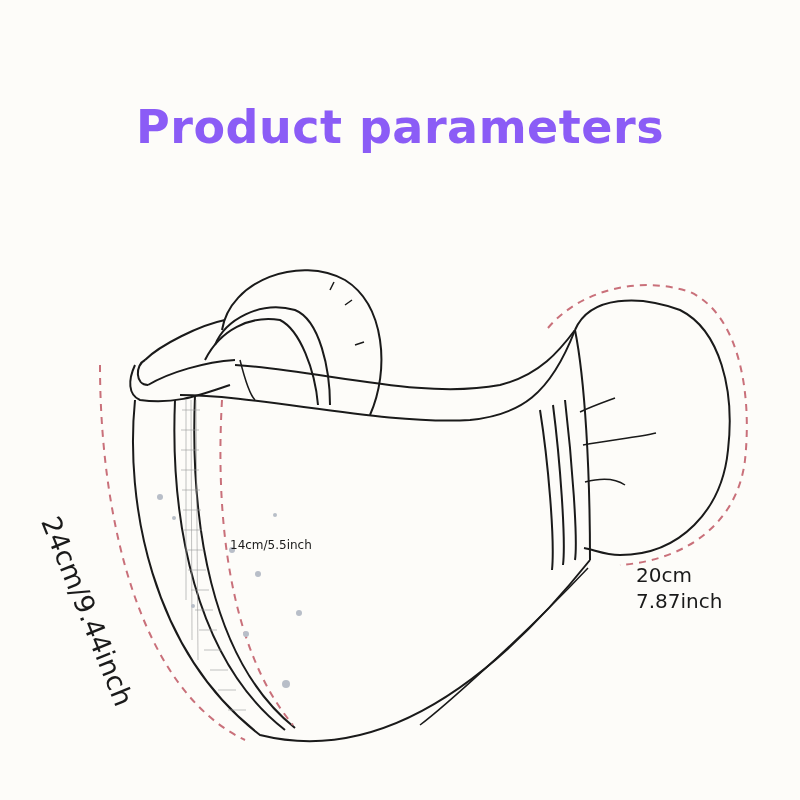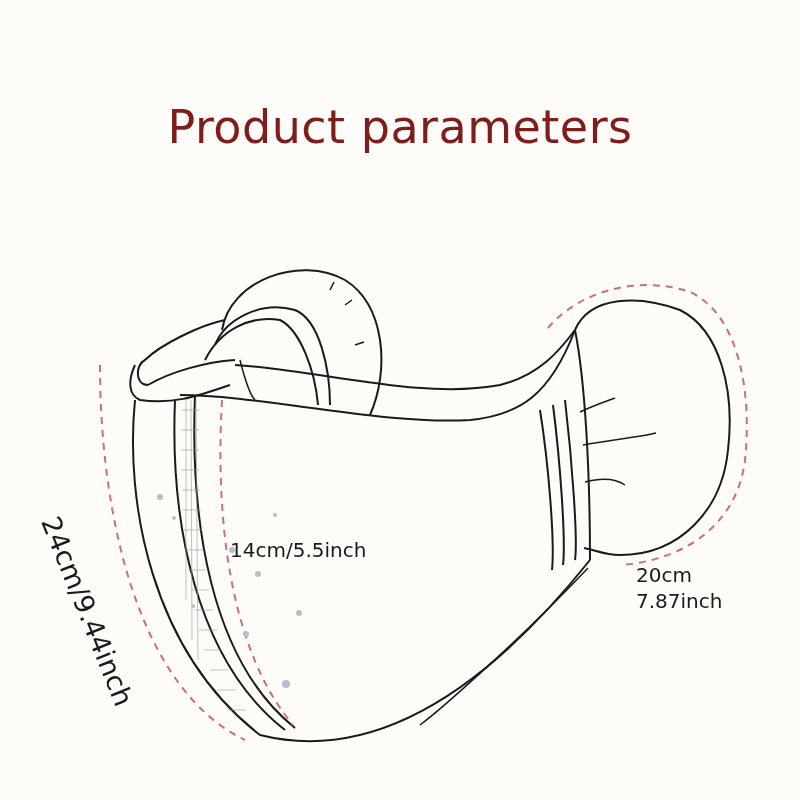--- a/index.html
+++ b/index.html
@@ -4,26 +4,26 @@
   <style>
     html, body { margin: 0; padding: 0; }
     body {
       width: 800px; height: 800px; overflow: hidden;
       background: #fdfcf9;
       font-family: "DejaVu Sans", sans-serif;
       position: relative;
     }
     .title {
       position: absolute; left: 0; top: 100px; width: 800px;
-      text-align: center; font-size: 46px; color: #7f1d1d;
-      letter-spacing: 0.5px; font-weight: normal;
+      text-align: center; font-size: 46px; color: #8b5cf6;
+      letter-spacing: 0.5px; font-weight: bold;
     }
     svg.diagram { position: absolute; left: 0; top: 0; }
     .lbl { position: absolute; color: #1a1a1a; font-size: 15px; }
-    .lbl-width { left: 230px; top: 538px; font-size: 20px; }
+    .lbl-width { left: 230px; top: 538px; font-size: 12px; }
     .lbl-ear { left: 636px; top: 562px; font-size: 20px; line-height: 26px; }
     .lbl-height {
       left: 46px; top: 512px; font-size: 27px; transform-origin: 0 0;
       transform: translate(18px, 0) rotate(68deg); white-space: nowrap;
     }
   </style>
 </head>
 <body>
 
 <div class="title">Product parameters</div>

